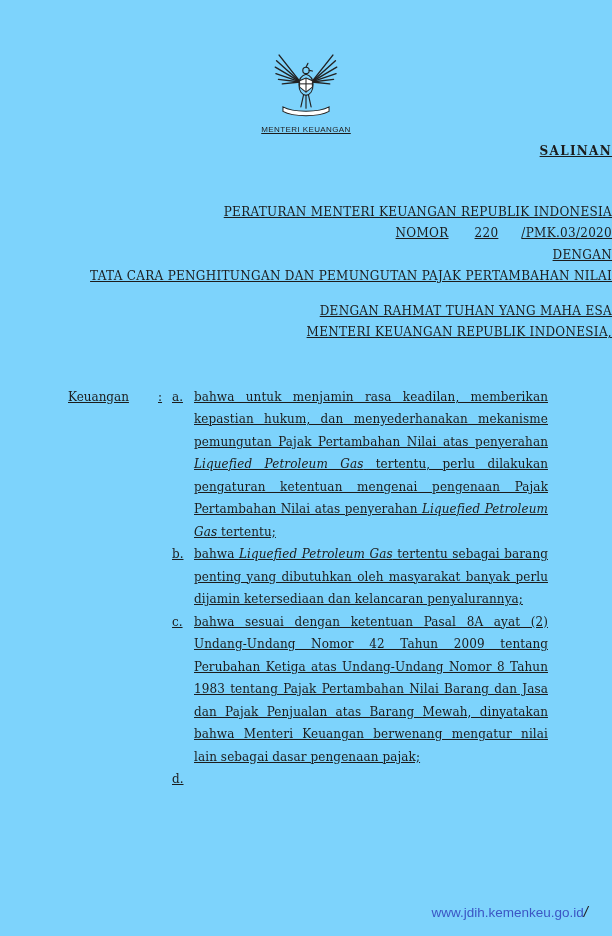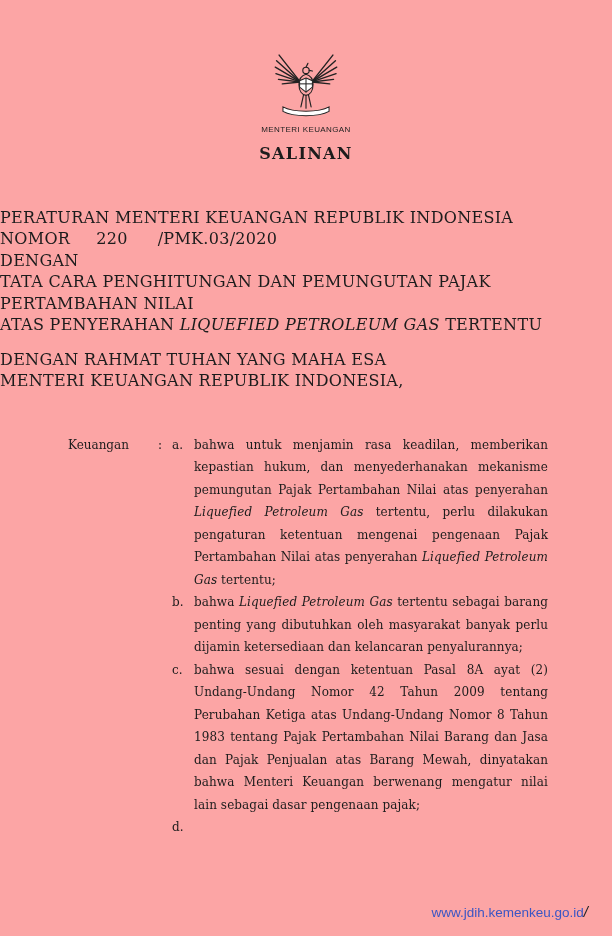--- a/index.html
+++ b/index.html
@@ -4,54 +4,55 @@
 <style>
   * { margin: 0; padding: 0; box-sizing: border-box; }
   html, body { background: #ffffff; }
   body { font-family: "DejaVu Serif", serif; color: #1c1c1c; }
 
   .page {
     position: relative;
     width: 612px;
     height: 936px;
     margin: 0 auto;
-    background: #fca5a5;
+    background: #7dd3fc;
     overflow: hidden;
     padding-top: 46px;
+    text-decoration: underline;
   }
 
   .emblem { text-align: center; line-height: 0; }
 
   .ministry {
     margin-top: 2px;
     text-align: center;
     font-family: "Liberation Sans", sans-serif;
     font-size: 8px;
     line-height: 10.5px;
     letter-spacing: 0.4px;
     color: #222;
   }
 
   .salinan {
     margin-top: 8px;
-    text-align: center;
+    text-align: right;
     font-weight: bold;
-    font-size: 16px;
+    font-size: 12px;
     letter-spacing: 1.3px;
   }
 
   .titleblock {
     margin-top: 44px;
-    text-align: left;
-    font-size: 16px;
+    text-align: right;
+    font-size: 12px;
     letter-spacing: 0.3px;
   }
   .docline { line-height: 21.5px; }
   .nomor .gap1 { margin-left: 26px; }
-  .nomor .gap2 { margin-left: 30px; }
+  .nomor .gap2 { margin-left: 23px; }
   .rahmat { margin-top: 13px; }
   .menteri { }
 
   .menimbang {
     margin: 42px 64px 0 68px;
     font-size: 12px;
   }
   .m-row {
     display: grid;
     grid-template-columns: 90px 14px 22px 1fr;
@@ -134,21 +135,20 @@
     <div>MENTERI KEUANGAN</div>
   </div>
 
   <div class="salinan">SALINAN</div>
 
   <div class="titleblock">
     <div class="docline">PERATURAN MENTERI KEUANGAN REPUBLIK INDONESIA</div>
     <div class="docline nomor"><span>NOMOR</span><span class="gap1">220</span><span class="gap2">/PMK.03/2020</span></div>
     <div class="docline">DENGAN</div>
     <div class="docline">TATA CARA PENGHITUNGAN DAN PEMUNGUTAN PAJAK PERTAMBAHAN NILAI</div>
-    <div class="docline"><span>ATAS PENYERAHAN </span><i>LIQUEFIED PETROLEUM GAS</i><span> TERTENTU</span></div>
     <div class="docline rahmat">DENGAN RAHMAT TUHAN YANG MAHA ESA</div>
     <div class="docline menteri">MENTERI KEUANGAN REPUBLIK INDONESIA,</div>
   </div>
 
   <div class="menimbang">
       <div class="m-row">
         <div class="m-label">Keuangan</div>
         <div class="m-colon">:</div>
         <div class="m-letter">a.</div>
         <div class="m-text"><span>bahwa untuk menjamin rasa keadilan, memberikan kepastian hukum, dan menyederhanakan mekanisme pemungutan Pajak Pertambahan Nilai atas penyerahan </span><i>Liquefied Petroleum Gas</i><span> tertentu, perlu dilakukan pengaturan ketentuan mengenai pengenaan Pajak Pertambahan Nilai atas penyerahan </span><i>Liquefied Petroleum Gas</i><span> tertentu;</span></div>

